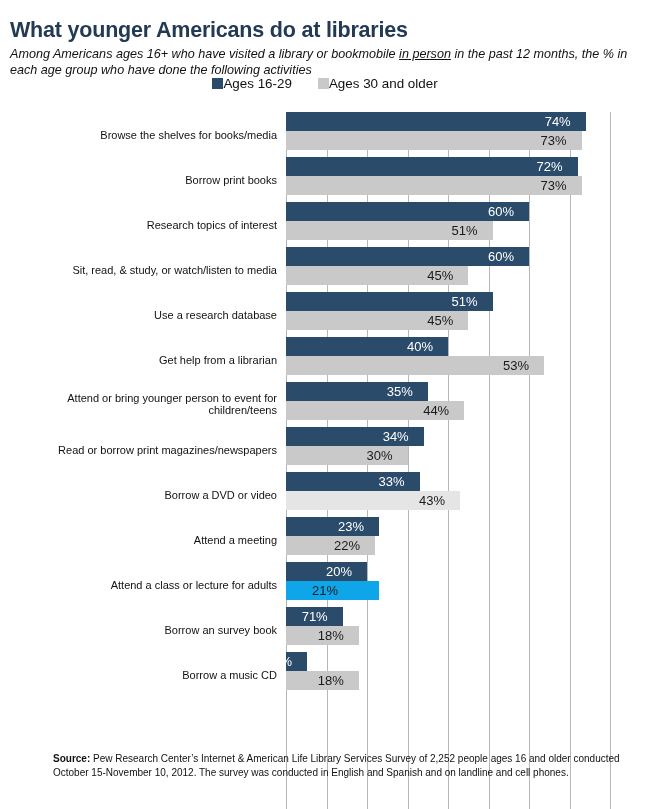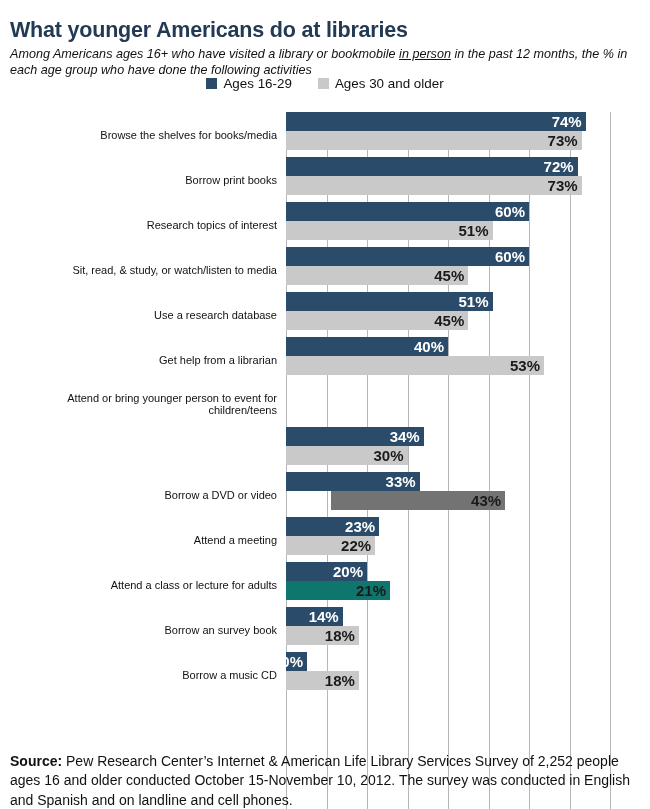--- a/index.html
+++ b/index.html
@@ -47,21 +47,20 @@
     left: 0; right: 0;
     top: 76px;
     display: flex;
     justify-content: center;
     align-items: center;
     gap: 26px;
   }
   .legend-item {
     display: flex;
     align-items: center;
-    gap: 6px;
   }
   .legend-swatch {
     width: 11px;
     height: 11px;
     display: inline-block;
   }
   .legend-label {
     font-size: 13.4px;
     color: #111111;
     white-space: nowrap;
@@ -128,41 +127,42 @@
     position: relative;
     height: 19px;
     box-sizing: border-box;
     display: flex;
     align-items: center;
     justify-content: flex-end;
   }
   .bar-young { background: #2b4b6b; }
   .bar-older { background: #c9c9c9; }
   .bar-value {
-    font-size: 15px;
-    font-weight: bold;
-    padding-right: 4px;
+    font-size: 13px;
+    font-weight: normal;
+    padding-right: 15px;
     white-space: nowrap;
   }
   .bar-young .bar-value { color: #ffffff; }
   .bar-older .bar-value { color: #1a1a1a; }
 
   
   #footer {
     position: absolute;
     left: 0;
     top: 752px;
     right: 0;
     padding: 0 10px 0 10px;
     box-sizing: border-box;
   }
   #source-text {
-    font-size: 14px;
+    font-size: 10px;
     line-height: 1.38;
     color: #111111;
+    margin-left: 43px;
   }
   #source-text b { font-weight: bold; }
 </style>
 </head>
 <body>
 
 <div id="header">
   <div id="chart-title">What younger Americans do at libraries</div>
   <div id="chart-subtitle"><span>Among Americans ages 16+ who have visited a library or bookmobile </span><span class="u">in person</span><span> in the past 12 months, the % in each age group who have done the following activities</span></div>
 </div>
@@ -253,38 +253,47 @@
             <div class="bar bar-young" style="width: 162px; background: rgb(43, 75, 107);">
               <span class="bar-value">40%</span>
             </div>
             <div class="bar bar-older" style="width: 258px; background: rgb(201, 201, 201);">
               <span class="bar-value">53%</span>
             </div>
           </div>
         </div>
         <div class="row" style="height: 45px;">
           <div class="row-label">Attend or bring younger person to event for children/teens</div>
-        </div>
-        <div class="row" style="height: 45px;">
+          <div class="bars">
+            <div class="bar bar-young" style="width: 141.75px; background: rgb(43, 75, 107);">
+              <span class="bar-value">35%</span>
+            </div>
+            <div class="bar bar-older" style="width: 178.2px; background: rgb(201, 201, 201);">
+              <span class="bar-value">44%</span>
+            </div>
+          </div>
+        </div>
+        <div class="row" style="height: 45px;">
+          <div class="row-label">Read or borrow print magazines/newspapers</div>
           <div class="bars">
             <div class="bar bar-young" style="width: 137.7px; background: rgb(43, 75, 107);">
               <span class="bar-value">34%</span>
             </div>
             <div class="bar bar-older" style="width: 121.5px; background: rgb(201, 201, 201);">
               <span class="bar-value">30%</span>
             </div>
           </div>
         </div>
         <div class="row" style="height: 45px;">
           <div class="row-label">Borrow a DVD or video</div>
           <div class="bars">
             <div class="bar bar-young" style="width: 133.65px; background: rgb(43, 75, 107);">
               <span class="bar-value">33%</span>
             </div>
-            <div class="bar bar-older" style="width: 174.15px; background: #737373; margin-left: 45px;">
+            <div class="bar bar-older" style="width: 174.15px; background: #e5e5e5;">
               <span class="bar-value">43%</span>
             </div>
           </div>
         </div>
         <div class="row" style="height: 45px;">
           <div class="row-label">Attend a meeting</div>
           <div class="bars">
             <div class="bar bar-young" style="width: 93.15px; background: rgb(43, 75, 107);">
               <span class="bar-value">23%</span>
             </div>
@@ -292,30 +301,30 @@
               <span class="bar-value">22%</span>
             </div>
           </div>
         </div>
         <div class="row" style="height: 45px;">
           <div class="row-label">Attend a class or lecture for adults</div>
           <div class="bars">
             <div class="bar bar-young" style="width: 81px; background: rgb(43, 75, 107);">
               <span class="bar-value">20%</span>
             </div>
-            <div class="bar bar-older" style="width: 104px; background: #0f766e;">
+            <div class="bar bar-older" style="width: 93px; background: #0ea5e9; justify-content: center;">
               <span class="bar-value">21%</span>
             </div>
           </div>
         </div>
         <div class="row" style="height: 45px;">
           <div class="row-label">Borrow an survey book</div>
           <div class="bars">
             <div class="bar bar-young" style="width: 56.7px; background: rgb(43, 75, 107);">
-              <span class="bar-value">14%</span>
+              <span class="bar-value">71%</span>
             </div>
             <div class="bar bar-older" style="width: 72.9px; background: rgb(201, 201, 201);">
               <span class="bar-value">18%</span>
             </div>
           </div>
         </div>
         <div class="row" style="height: 45px;">
           <div class="row-label">Borrow a music CD</div>
           <div class="bars">
             <div class="bar bar-young" style="width: 21px; background: rgb(43, 75, 107);">

